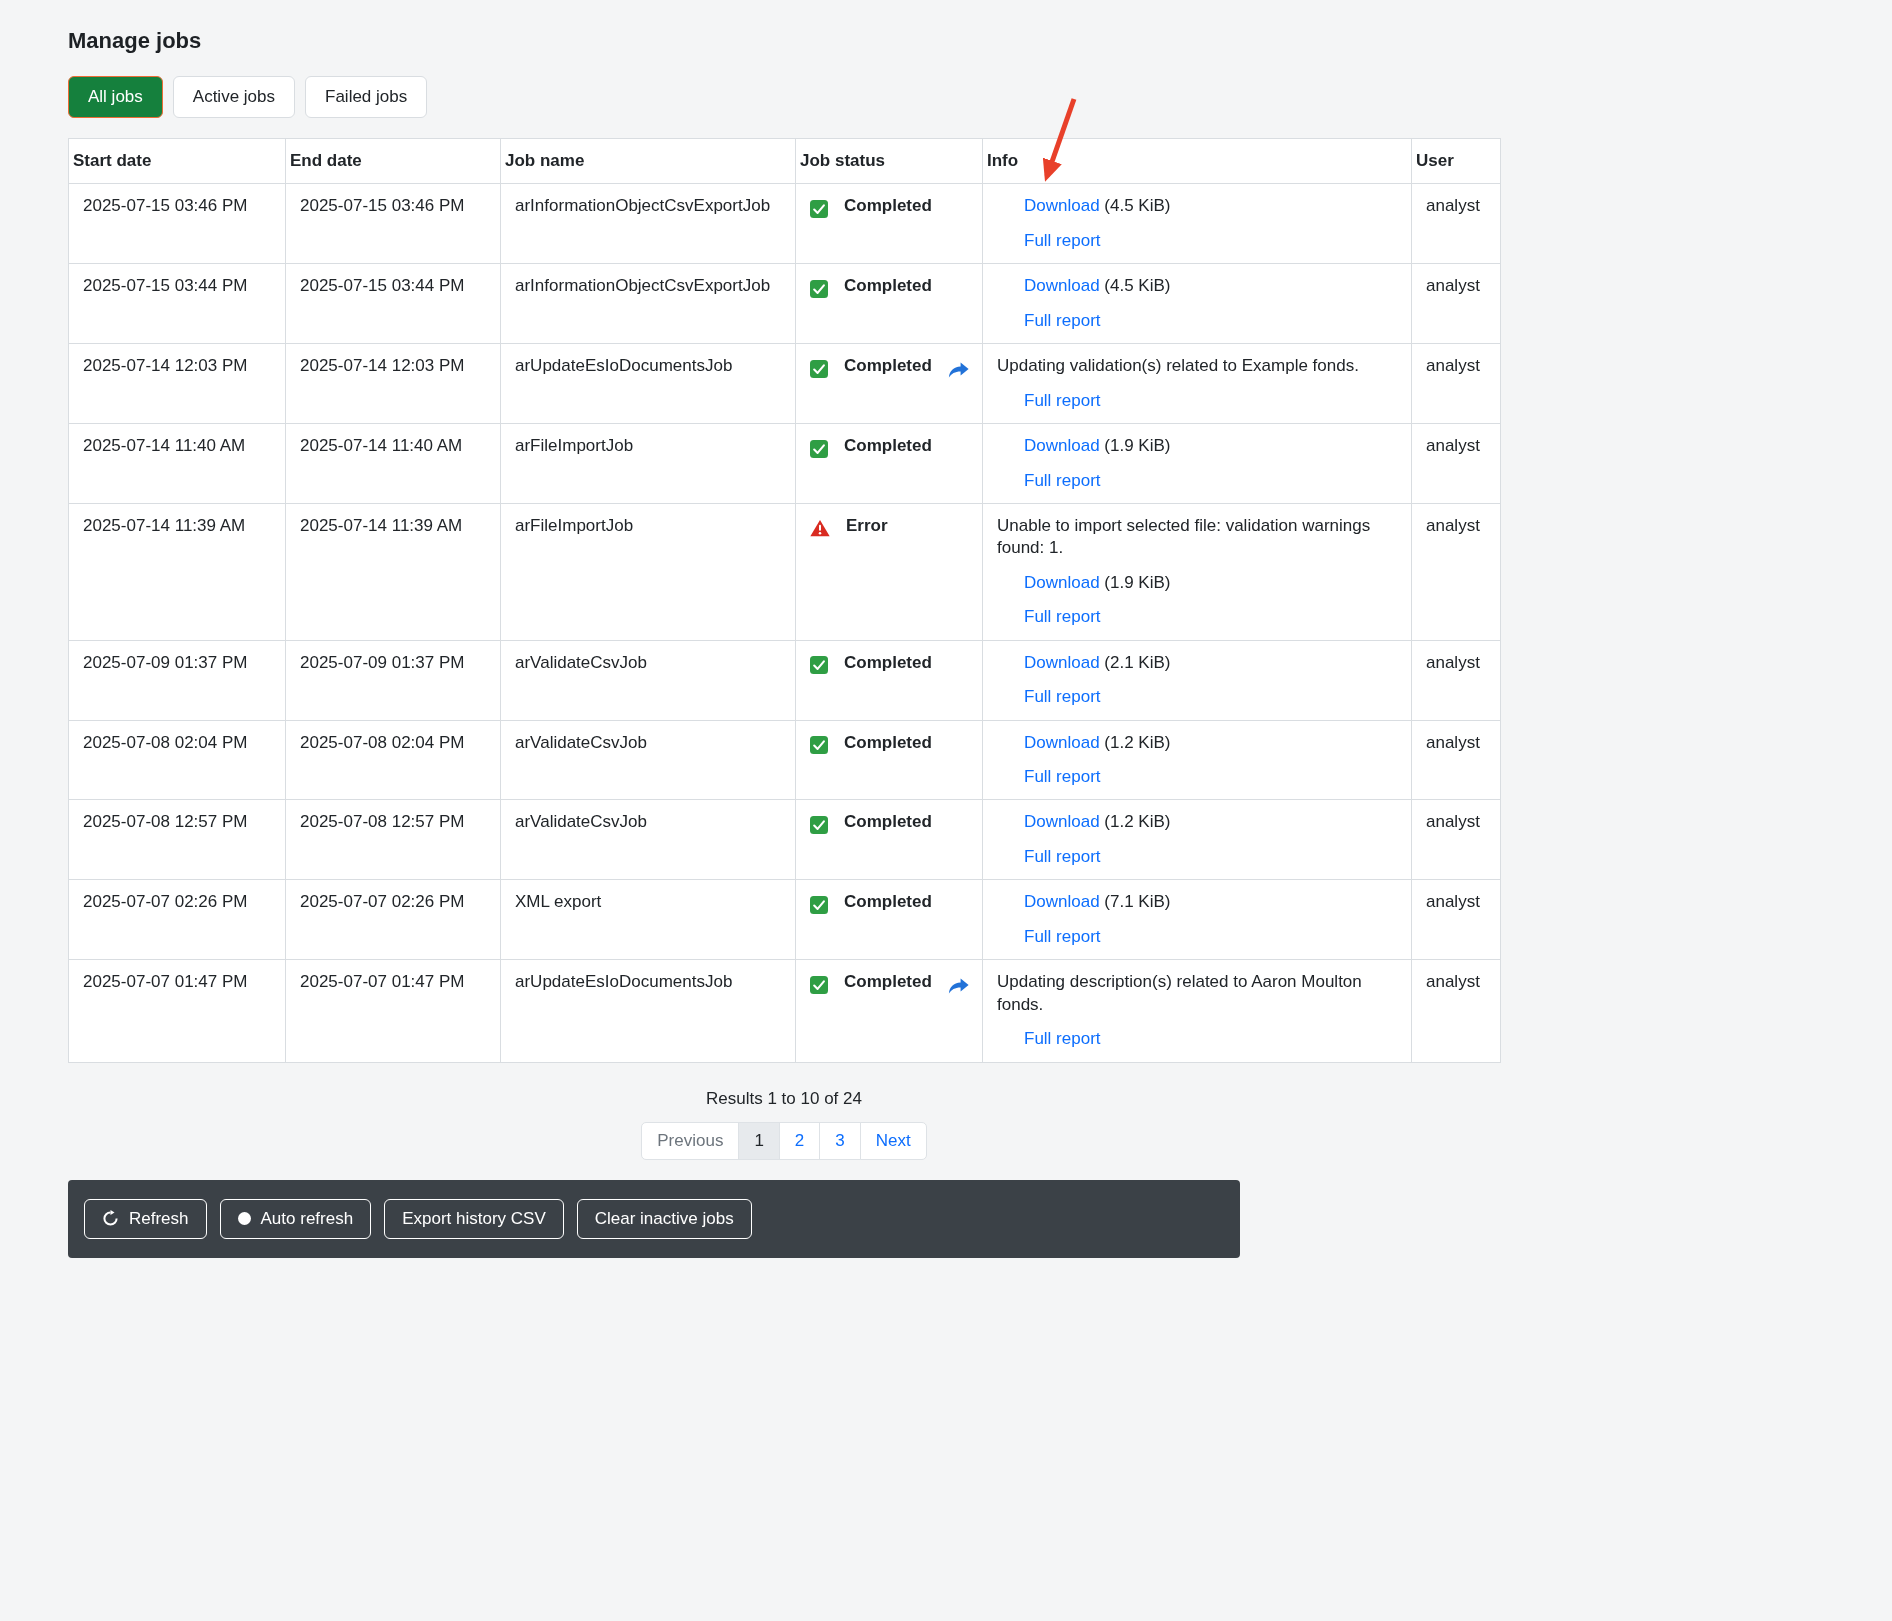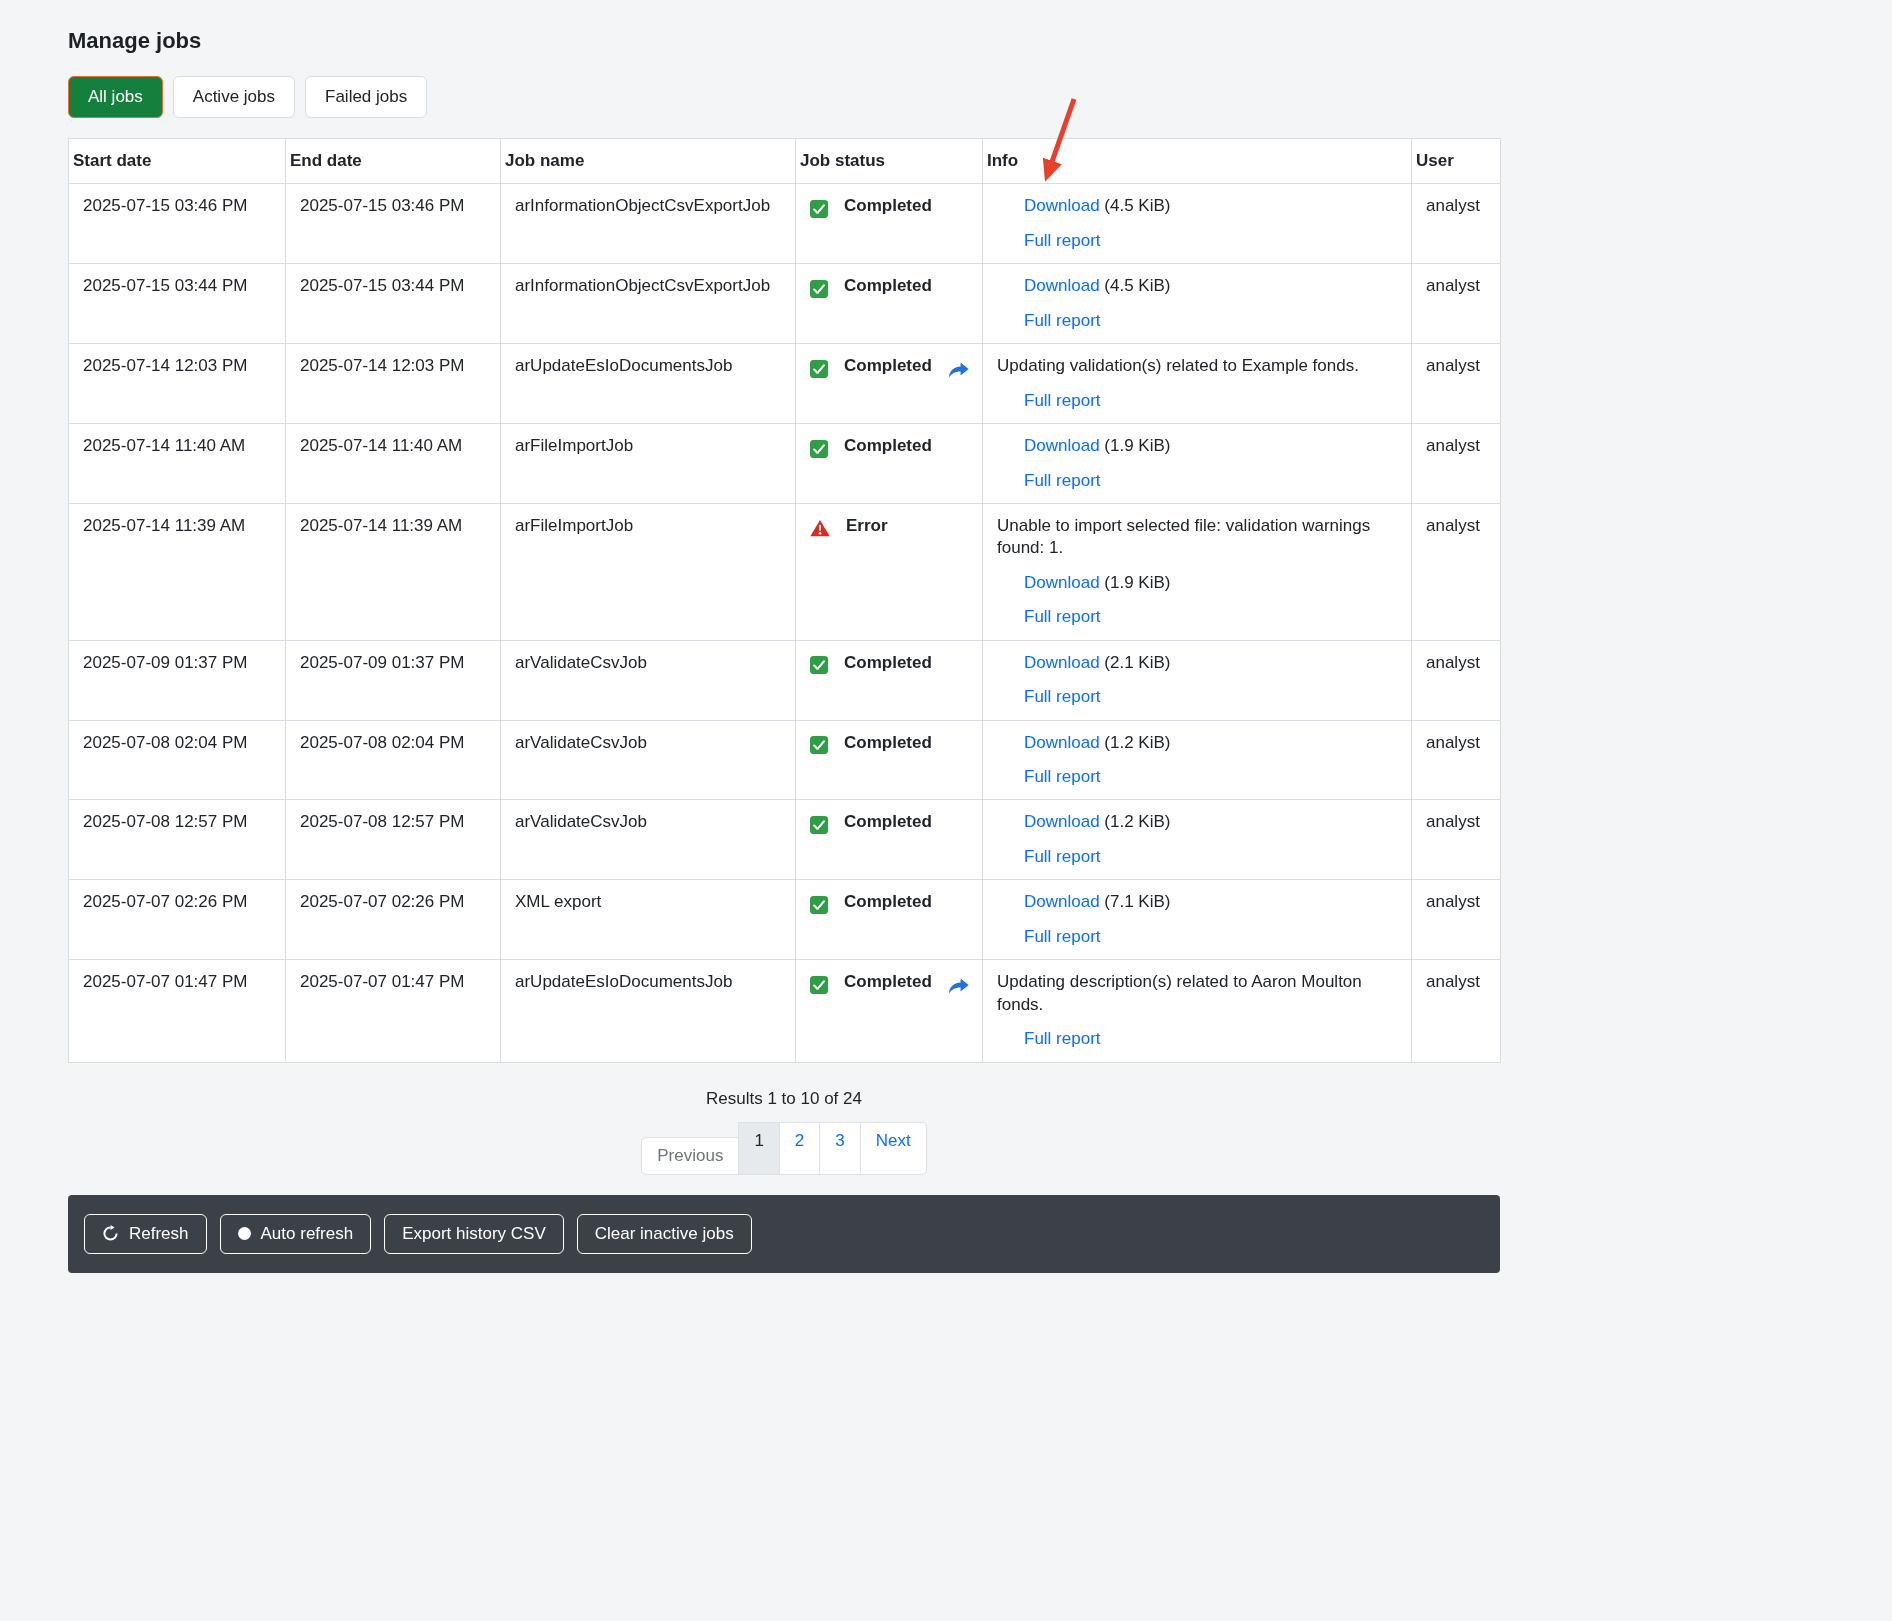--- a/index.html
+++ b/index.html
@@ -79,40 +79,40 @@
   .page-link {
     display: inline-block;
     border: 1px solid #dee2e6;
     background: #ffffff;
     padding: 8px 15px;
     margin-left: -1px;
     font-size: 17px;
     color: #0d6efd;
     cursor: pointer;
   }
-  .page-link:first-child { border-radius: 5px 0 0 5px; margin-left: 0; margin-top: 15px; }
+  .page-link:first-child { border-radius: 5px 0 0 5px; margin-left: 0; }
   .page-link:last-child { border-radius: 0 5px 5px 0; }
   .page-link.disabled { color: #6d757d; cursor: default; }
   .page-link.current { background: #e7eaed; color: #212529; }
   
   .banner {
     margin-top: 24px;
     width: 1432px;
     background: #d2edf4;
     color: #0b4854;
     border-radius: 6px;
     padding: 17px 18px;
     display: flex;
     align-items: center;
     gap: 11px;
   }
   
   .toolbar {
     margin-top: 20px;
-    width: 1432px;
+    width: 1172px;
     background: #3b4147;
     border-radius: 4px;
     padding: 19px 16px;
     display: flex;
     gap: 13px;
   }
   .tbtn {
     font-family: "Liberation Sans", sans-serif;
     font-size: 17px;
     background: transparent;

